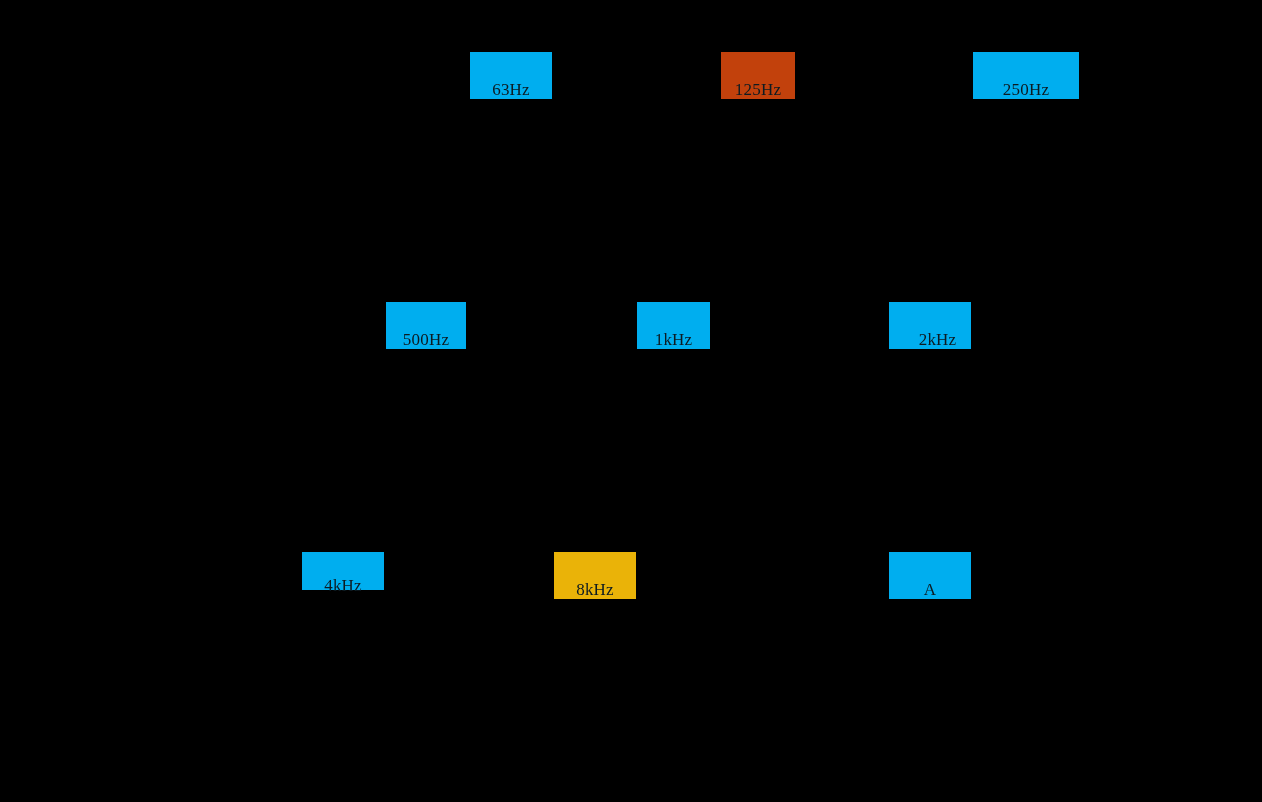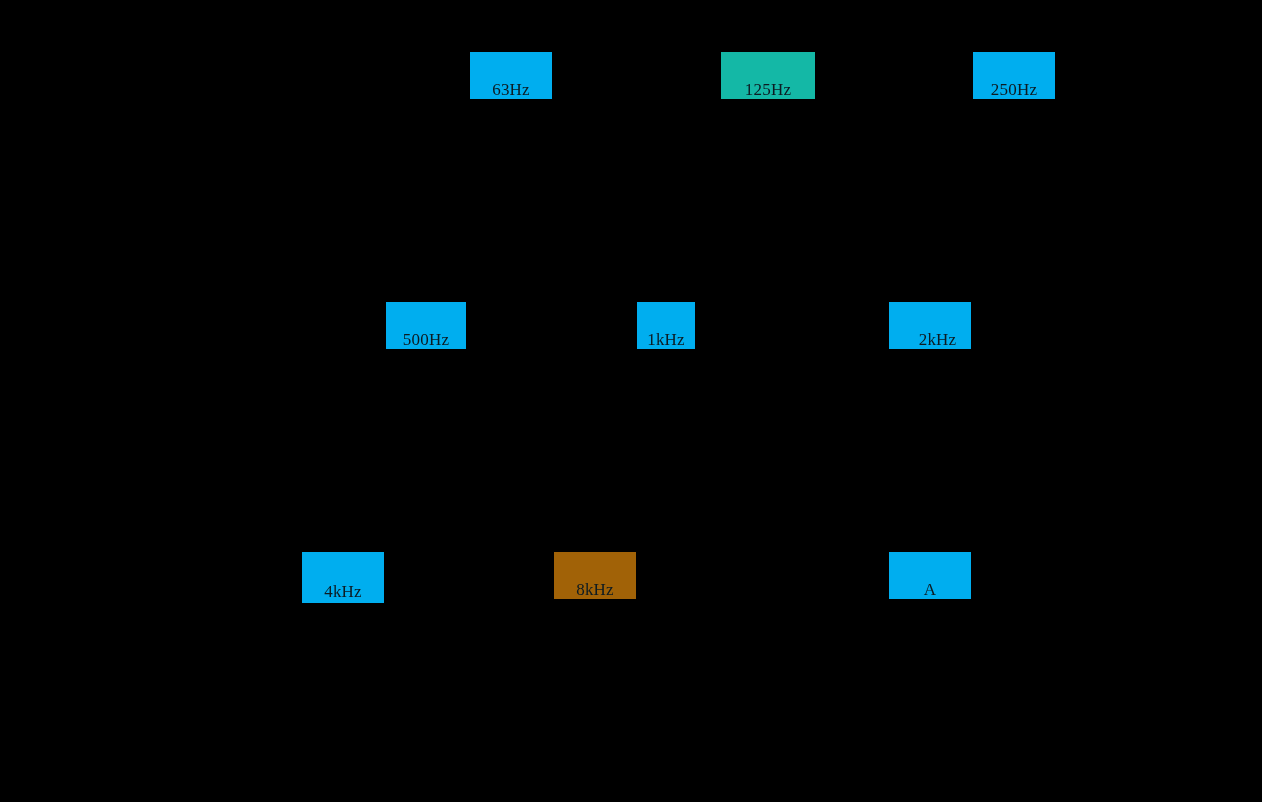--- a/index.html
+++ b/index.html
@@ -41,37 +41,37 @@
     margin-top: 28px;
   }
 </style>
 </head>
 <body>
 
 <div id="canvas" style="background: rgb(0, 0, 0); width: 1262px; height: 802px;">
     <div class="band-box" style="left: 470px; top: 52px; width: 82px; height: 47px; background: rgb(0, 174, 239); color: rgb(13, 27, 34);">
       <span class="band-label">63Hz</span>
     </div>
-    <div class="band-box" style="left: 721px; top: 52px; width: 94px; height: 47px; background: #14b8a6; color: rgb(13, 27, 34);">
+    <div class="band-box" style="left: 721px; top: 52px; width: 74px; height: 47px; background: #c2410c; color: rgb(13, 27, 34);">
       <span class="band-label">125Hz</span>
     </div>
-    <div class="band-box" style="left: 973px; top: 52px; width: 82px; height: 47px; background: rgb(0, 174, 239); color: rgb(13, 27, 34);">
+    <div class="band-box" style="left: 973px; top: 52px; width: 106px; height: 47px; background: rgb(0, 174, 239); color: rgb(13, 27, 34);">
       <span class="band-label">250Hz</span>
     </div>
     <div class="band-box" style="left: 386px; top: 302px; width: 80px; height: 47px; background: rgb(0, 174, 239); color: rgb(13, 27, 34);">
       <span class="band-label">500Hz</span>
     </div>
-    <div class="band-box" style="left: 637px; top: 302px; width: 58px; height: 47px; background: rgb(0, 174, 239); color: rgb(13, 27, 34);">
+    <div class="band-box" style="left: 637px; top: 302px; width: 73px; height: 47px; background: rgb(0, 174, 239); color: rgb(13, 27, 34);">
       <span class="band-label">1kHz</span>
     </div>
     <div class="band-box" style="left: 889px; top: 302px; width: 82px; height: 47px; background: rgb(0, 174, 239); color: rgb(13, 27, 34); padding-left: 15px;">
       <span class="band-label">2kHz</span>
     </div>
-    <div class="band-box" style="left: 302px; top: 552px; width: 82px; height: 51px; background: rgb(0, 174, 239); color: rgb(13, 27, 34);">
+    <div class="band-box" style="left: 302px; top: 552px; width: 82px; height: 38px; background: rgb(0, 174, 239); color: rgb(13, 27, 34);">
       <span class="band-label">4kHz</span>
     </div>
-    <div class="band-box" style="left: 554px; top: 552px; width: 82px; height: 47px; background: #a16207; color: rgb(13, 27, 34); font-family: Liberation Serif, serif;">
+    <div class="band-box" style="left: 554px; top: 552px; width: 82px; height: 47px; background: #eab308; color: rgb(13, 27, 34); font-family: Liberation Serif, serif;">
       <span class="band-label">8kHz</span>
     </div>
     <div class="band-box" style="left: 889px; top: 552px; width: 82px; height: 47px; background: rgb(0, 174, 239); color: rgb(13, 27, 34);">
       <span class="band-label">A</span>
     </div>
   </div>
 
 </body></html>

